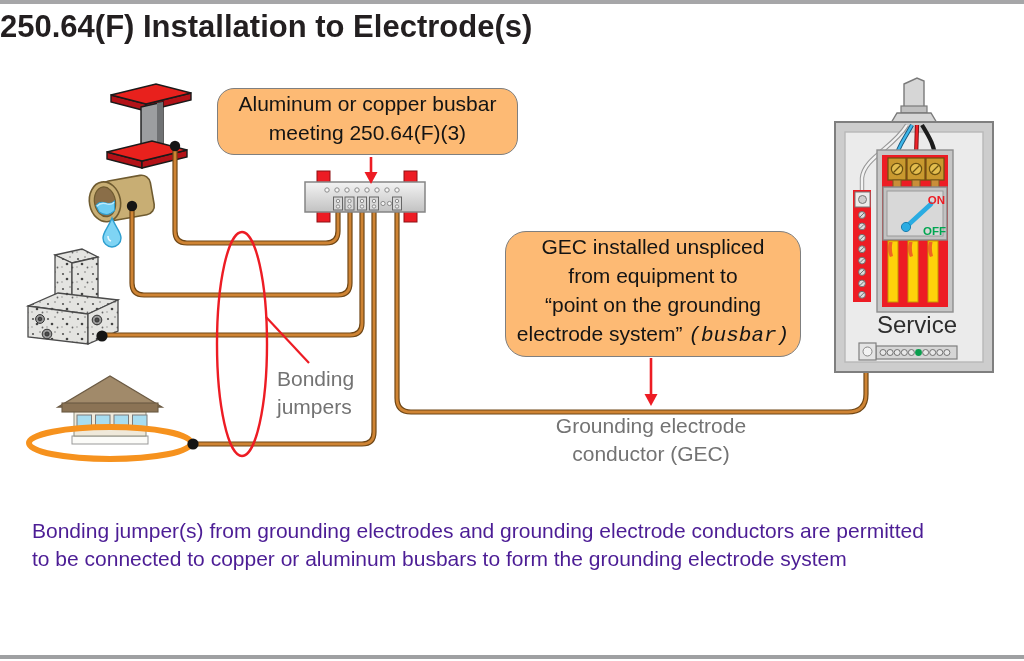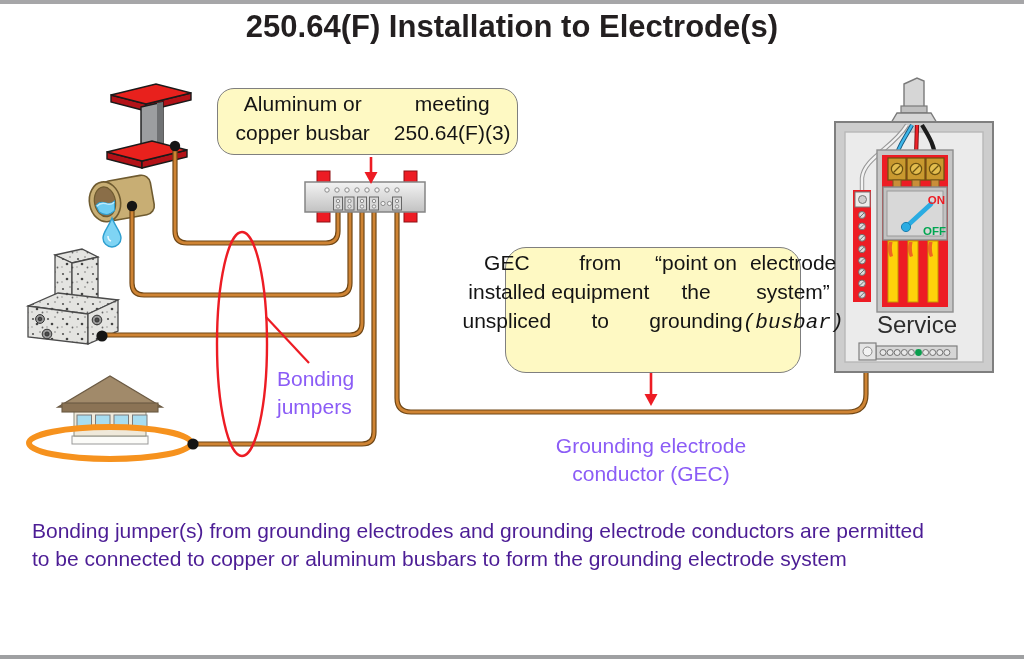--- a/index.html
+++ b/index.html
@@ -5,34 +5,34 @@
   html,body { margin:0; padding:0; background:#fff; }
   .stage {
     position:relative; width:1024px; height:661px; background:#ffffff;
     font-family:"Liberation Sans", sans-serif; overflow:hidden; color:#1d1d1f;
   }
   .edge-bar { position:absolute; left:0; width:1024px; height:4px; background:#a6a6a8; }
   .edge-top { top:0; }
   .edge-bottom { top:655px; background:#9fa0a2; }
   .diagram-svg { position:absolute; left:0; top:0; }
   .page-title {
-    position:absolute; left:0; top:9px; width:1024px; text-align:center;
+    position:absolute; left:0; top:9px; width:1024px; 
     font-size:31px; font-weight:bold; color:#231f20; letter-spacing:0;
   }
   .callout {
-    position:absolute; background:#fef9c3; border:1.7px solid #7f7f7f;
+    position:absolute; background:#fdba74; border:1.7px solid #7f7f7f;
     text-align:center; color:#141414; font-size:21px; line-height:29px;
-    box-sizing:border-box; display:flex; justify-content:center;
+    box-sizing:border-box; display:flex; flex-direction:column; justify-content:flex-start;
   }
   .callout-busbar { left:217px; top:88px; width:301px; height:67px; border-radius:17px; }
-  .callout-gec   { left:505px; top:231px; width:296px; height:126px; border-radius:21px;margin-top:16px; }
+  .callout-gec   { left:505px; top:231px; width:296px; height:126px; border-radius:21px; }
   .callout i { font-style:italic;font-family:Liberation Mono, monospace; }
-  .label { position:absolute; color:#8b5cf6; font-size:21px; line-height:28px; }
+  .label { position:absolute; color:#737373; font-size:21px; line-height:28px; }
   .label-bonding { left:277px; top:365px; text-align:left; }
-  .label-gec { left:540px; top:432px; width:222px; text-align:center; }
+  .label-gec { left:540px; top:412px; width:222px; text-align:center; }
   .notes { position:absolute; left:32px; color:#4c1d95; font-size:21px; line-height:28px; }
   .notes-1 { top:517px; }
   .notes-2 { top:588px; }
 </style>
 </head>
 <body>
 
 <div class="stage">
 
   <div class="edge-bar edge-top"></div>

